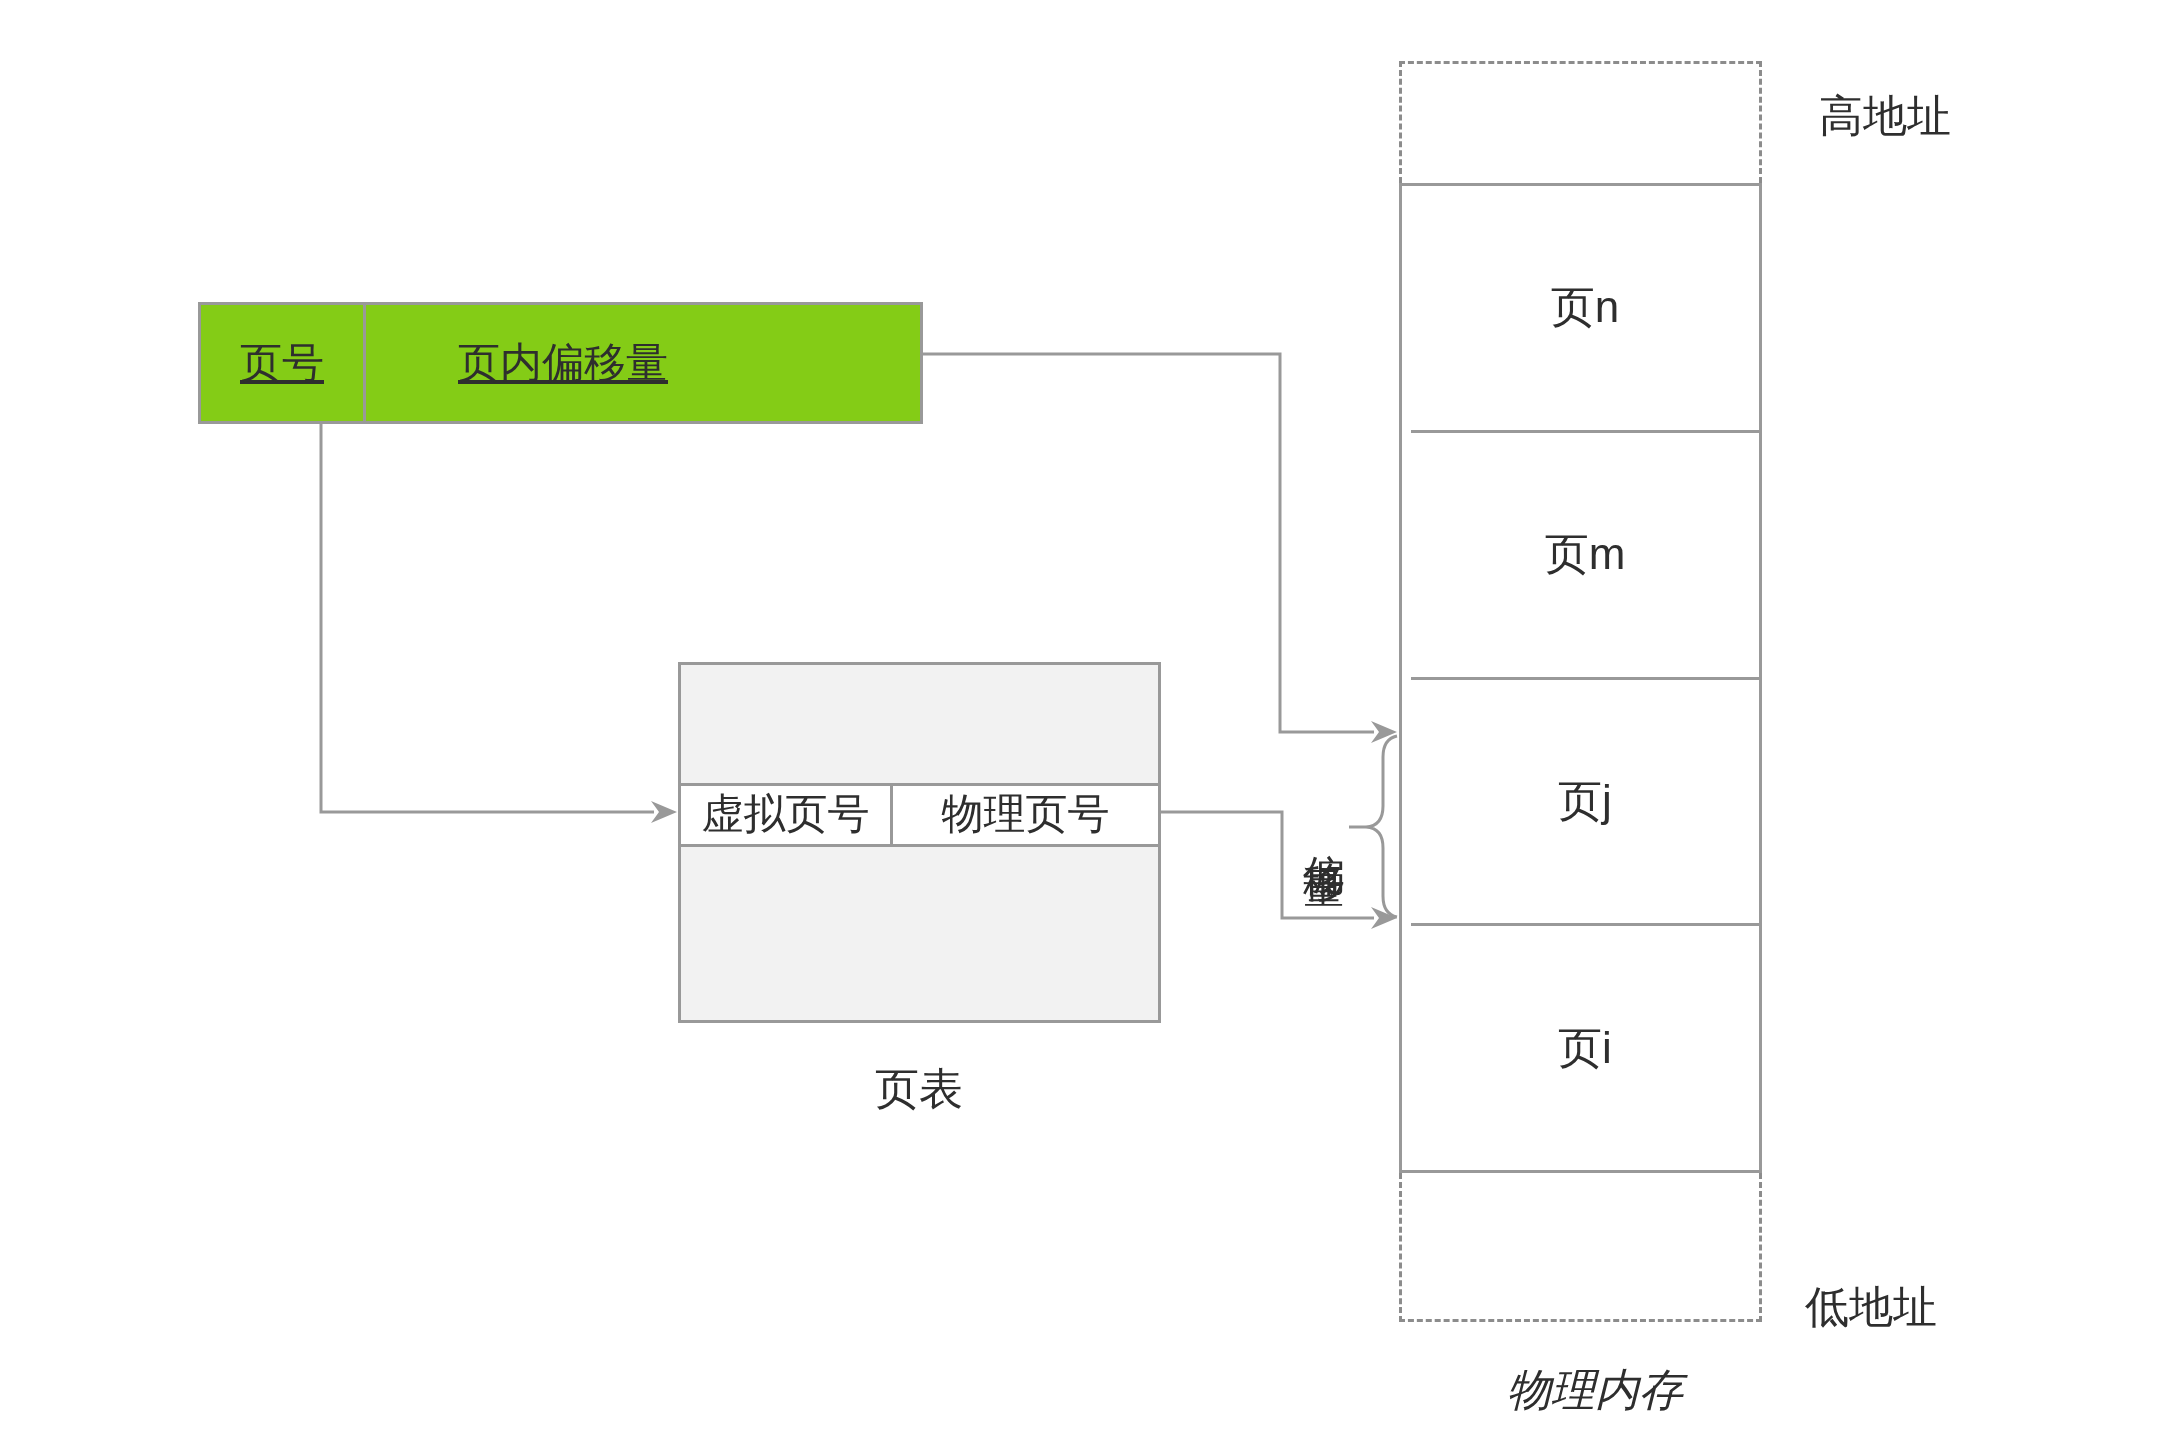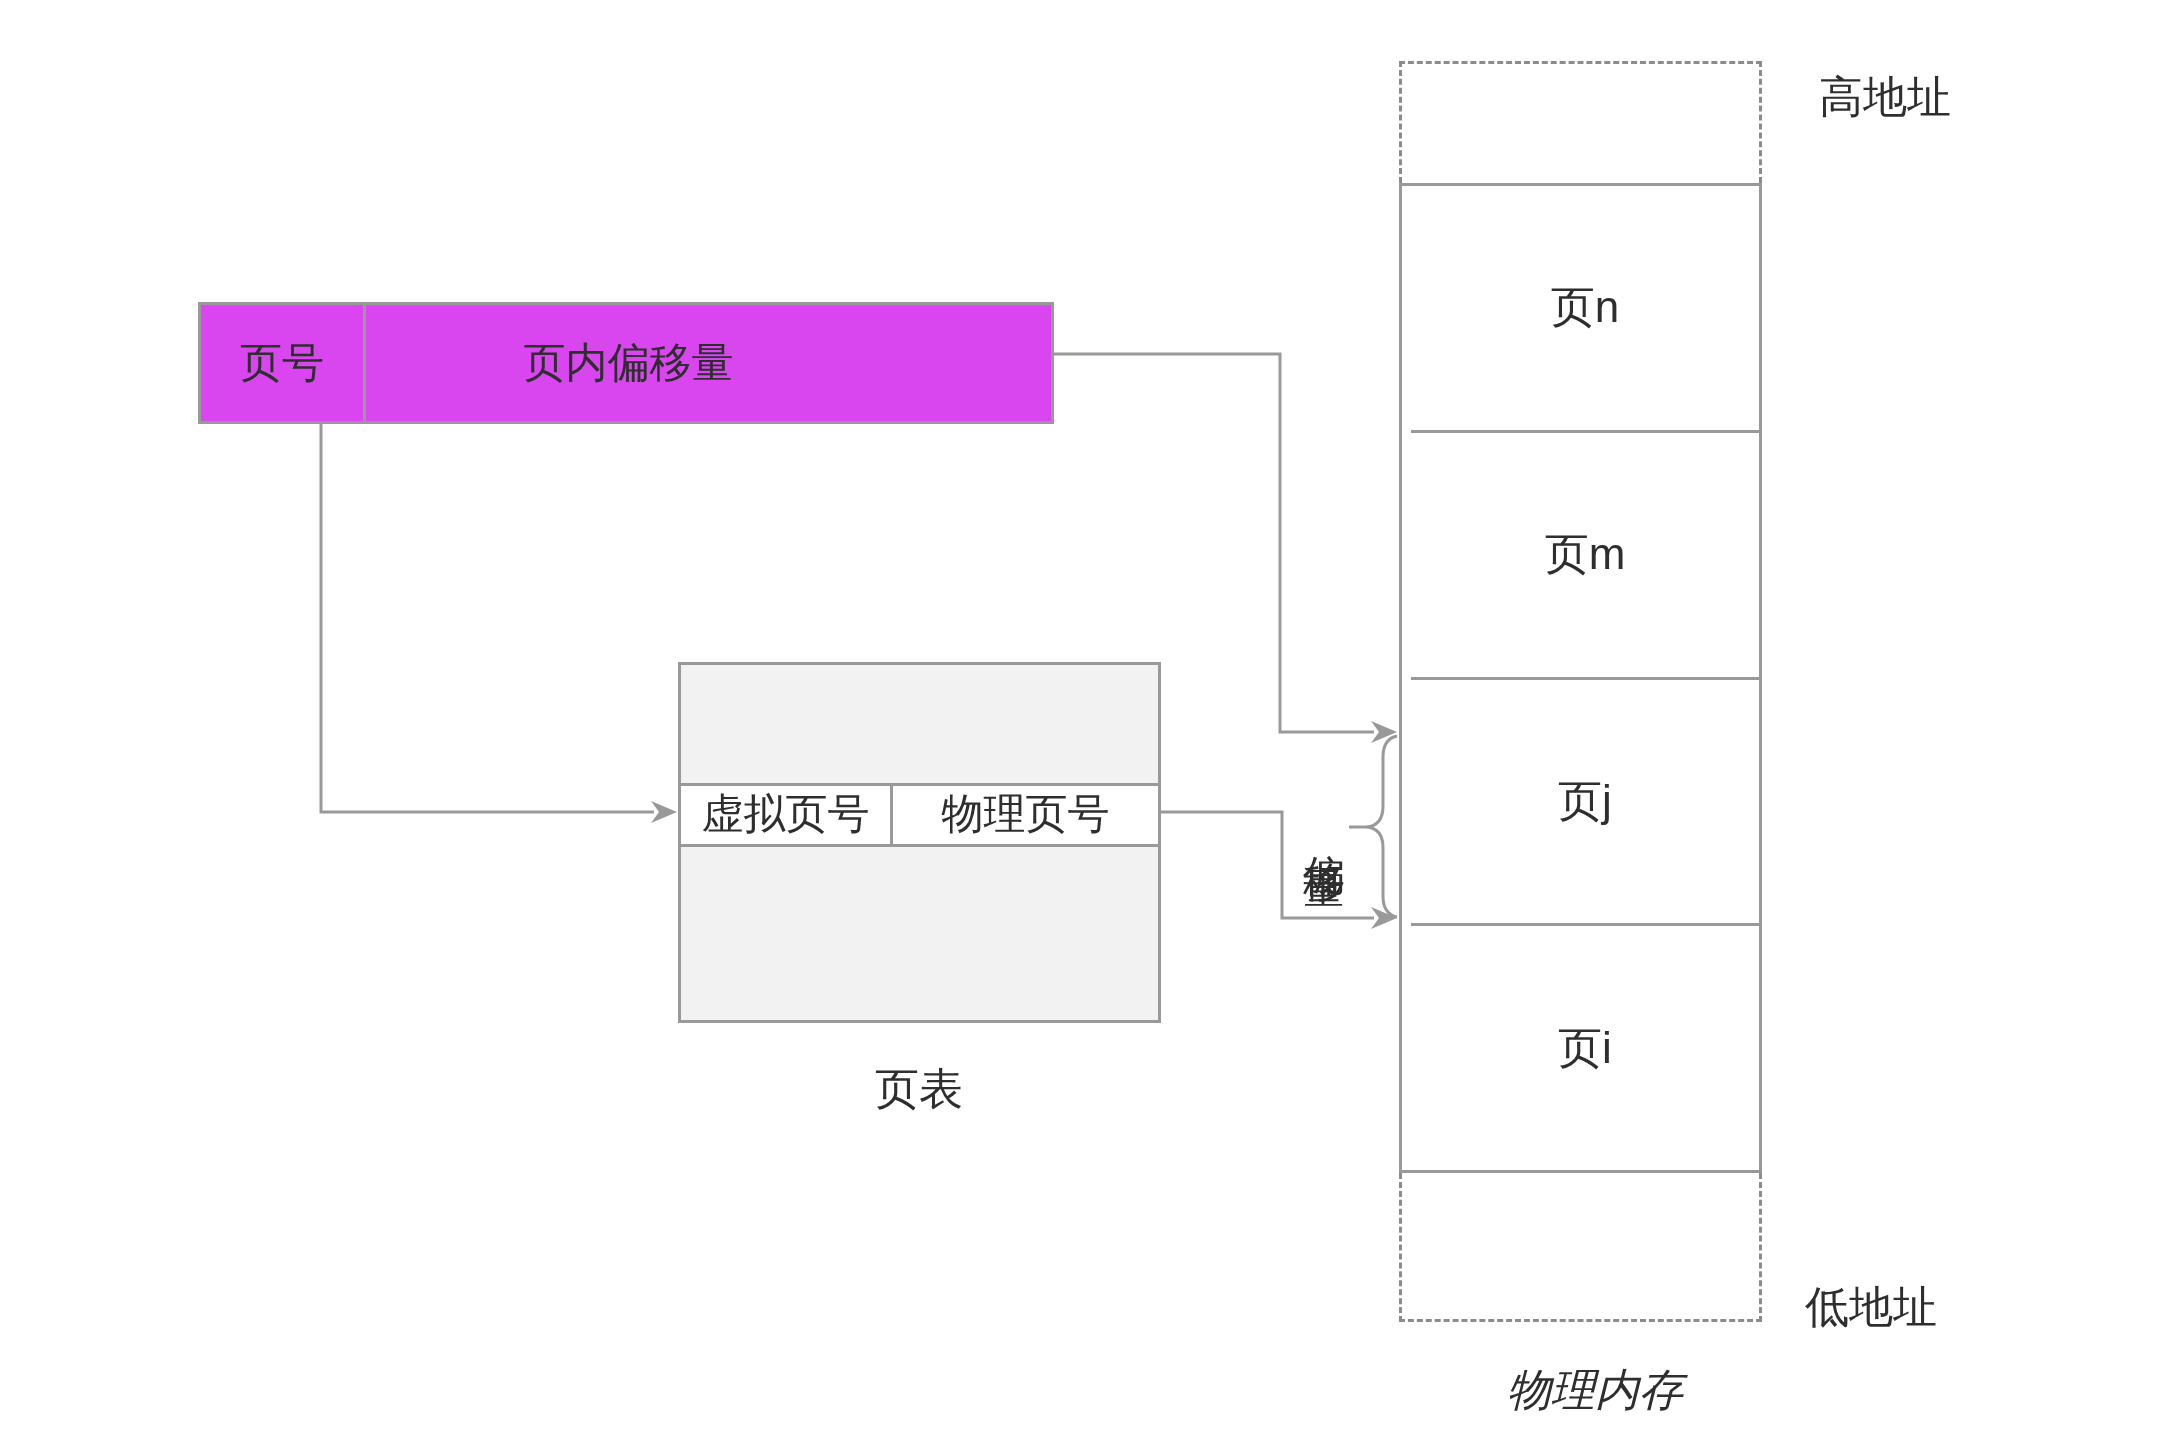--- a/index.html
+++ b/index.html
@@ -23,24 +23,25 @@
     position: absolute;
     left: 0; top: 0;
     width: 2173px; height: 1452px;
     pointer-events: none;
   }
   .conn { stroke: #999999; stroke-width: 3; fill: none; }
   .arrowhead { fill: #999999; stroke: none; }
 
   
   .va-box {
-    left: 198px; top: 302px; width: 856px; height: 122px;
-    background: #d946ef;
+    left: 198px; top: 302px; width: 725px; height: 122px;
+    background: #84cc16;
     border: 3px solid #999999;
     display: flex;
+    text-decoration: underline;
   }
   .va-cell {
     display: flex; align-items: center; justify-content: center;
     font-size: 42px;
   }
   .va-cell.page-no { width: 162px; border-right: 3px solid #999999; }
   .va-cell.page-off { flex: 1; padding-right: 185px; padding-left: 25px; }
 
   
   .pt-box {
@@ -88,21 +89,21 @@
   .mem-dashed-bottom {
     left: 1399px; top: 1173px; width: 363px; height: 149px;
     border-bottom: 3px dashed #8c8c8c;
     border-left: 3px dashed #8c8c8c;
     border-right: 3px dashed #8c8c8c;
     background: #ffffff;
   }
 
   
   .float-label { font-size: 44px; text-align: center; white-space: nowrap; }
-  .lbl-high   { left: 1790px; top: 68px;  width: 190px; }
+  .lbl-high   { left: 1790px; top: 87px;  width: 190px; }
   .lbl-low    { left: 1776px; top: 1278px; width: 190px; }
   .lbl-mem    { left: 1480px; top: 1361px; width: 230px; font-style: italic; }
   .lbl-pt     { left: 819px;  top: 1060px; width: 200px; }
   .lbl-offset {
     left: 1299px; top: 748px; width: 50px; height: 170px;
     font-size: 42px;
     writing-mode: vertical-rl;
     text-orientation: upright;
     letter-spacing: 8px;
     text-align: center;

